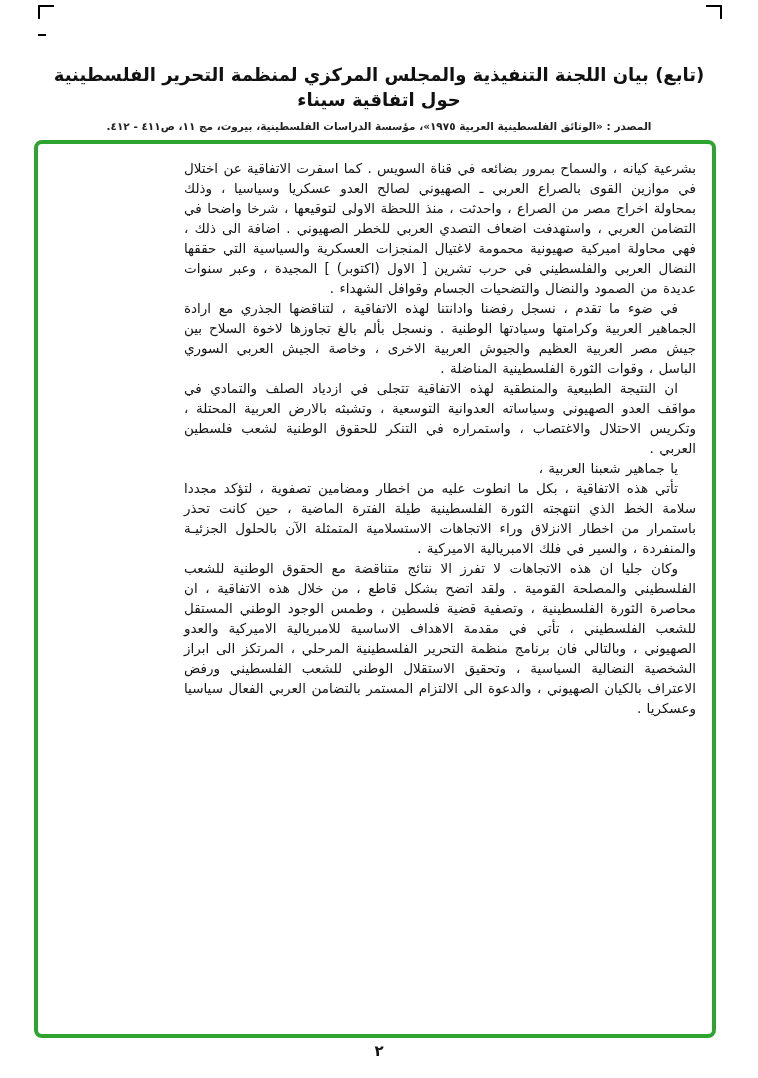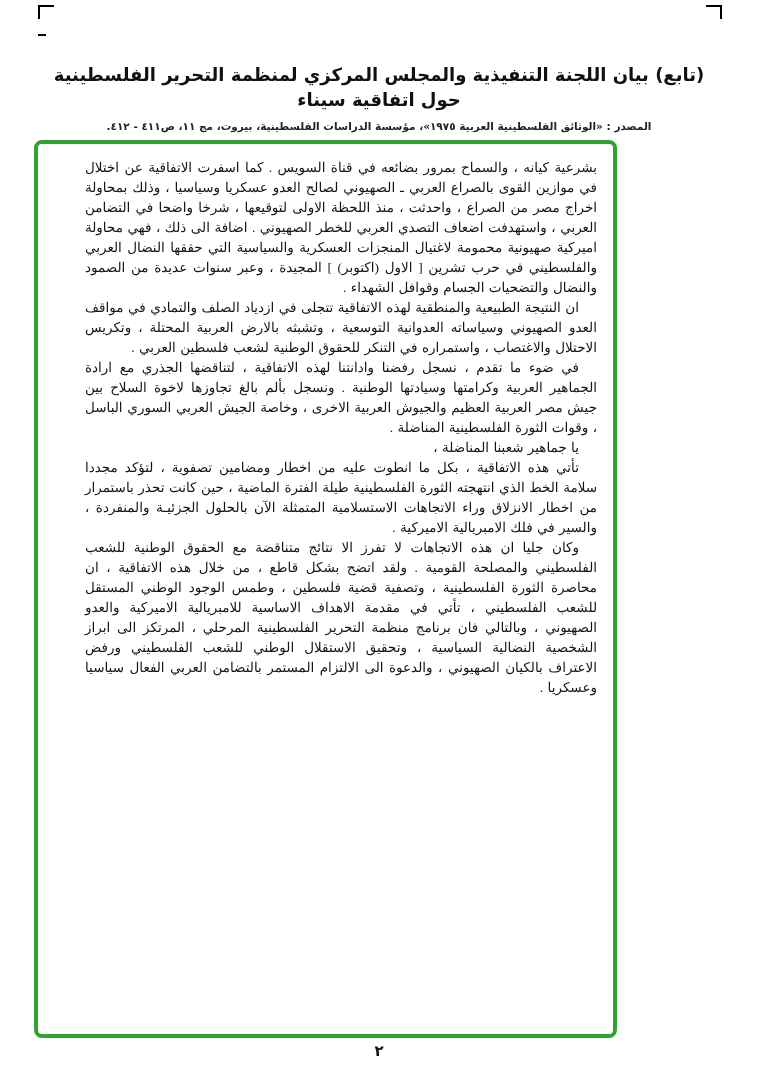--- a/index.html
+++ b/index.html
@@ -59,27 +59,26 @@
   .doc-source {
     font-size: 10.5px;
     font-weight: bold;
     margin-top: 8px;
     color: #222;
   }
   .green-box {
     position: absolute;
     left: 34px;
     top: 140px;
-    width: 583px;
+    width: 682px;
     height: 898px;
     border: 4px solid #2fa32f;
     border-radius: 8px;
     box-sizing: border-box;
     background: #ffffff;
-    font-family: Liberation Serif, serif;
   }
   .text-column {
     position: absolute;
     top: 14px;
     right: 16px;
     width: 512px;
     direction: rtl;
     text-align: justify;
     font-size: 13.5px;
     line-height: 20px;
@@ -113,23 +112,23 @@
   <div class="crop-tick"></div>
 
   <div class="header">
     <h1 class="doc-title">(تابع) بيان اللجنة التنفيذية والمجلس المركزي لمنظمة التحرير الفلسطينية حول اتفاقية سيناء</h1>
     <div class="doc-source">المصدر : «الوثائق الفلسطينية العربية ١٩٧٥»، مؤسسة الدراسات الفلسطينية، بيروت، مج ١١، ص٤١١ - ٤١٢.</div>
   </div>
 
   <div class="green-box">
     <div class="text-column">
       <p class="para first">بشرعية كيانه ، والسماح بمرور بضائعه في قناة السويس . كما اسفرت الاتفاقية عن اختلال في موازين القوى بالصراع العربي ـ الصهيوني لصالح العدو عسكريا وسياسيا ، وذلك بمحاولة اخراج مصر من الصراع ، واحدثت ، منذ اللحظة الاولى لتوقيعها ، شرخا واضحا في التضامن العربي ، واستهدفت اضعاف التصدي العربي للخطر الصهيوني . اضافة الى ذلك ، فهي محاولة اميركية صهيونية محمومة لاغتيال المنجزات العسكرية والسياسية التي حققها النضال العربي والفلسطيني في حرب تشرين [ الاول (اكتوبر) ] المجيدة ، وعبر سنوات عديدة من الصمود والنضال والتضحيات الجسام وقوافل الشهداء .</p>
+      <p class="para">في ضوء ما تقدم ، نسجل رفضنا وادانتنا لهذه الاتفاقية ، لتناقضها الجذري مع ارادة الجماهير العربية وكرامتها وسيادتها الوطنية . ونسجل بألم بالغ تجاوزها لاخوة السلاح بين جيش مصر العربية العظيم والجيوش العربية الاخرى ، وخاصة الجيش العربي السوري الباسل ، وقوات الثورة الفلسطينية المناضلة .</p>
       <p class="para">ان النتيجة الطبيعية والمنطقية لهذه الاتفاقية تتجلى في ازدياد الصلف والتمادي في مواقف العدو الصهيوني وسياساته العدوانية التوسعية ، وتشبثه بالارض العربية المحتلة ، وتكريس الاحتلال والاغتصاب ، واستمراره في التنكر للحقوق الوطنية لشعب فلسطين العربي .</p>
-      <p class="para">في ضوء ما تقدم ، نسجل رفضنا وادانتنا لهذه الاتفاقية ، لتناقضها الجذري مع ارادة الجماهير العربية وكرامتها وسيادتها الوطنية . ونسجل بألم بالغ تجاوزها لاخوة السلاح بين جيش مصر العربية العظيم والجيوش العربية الاخرى ، وخاصة الجيش العربي السوري الباسل ، وقوات الثورة الفلسطينية المناضلة .</p>
-      <p class="para">يا جماهير شعبنا المناضلة ،</p>
+      <p class="para">يا جماهير شعبنا العربية ،</p>
       <p class="para">تأتي هذه الاتفاقية ، بكل ما انطوت عليه من اخطار ومضامين تصفوية ، لتؤكد مجددا سلامة الخط الذي انتهجته الثورة الفلسطينية طيلة الفترة الماضية ، حين كانت تحذر باستمرار من اخطار الانزلاق وراء الاتجاهات الاستسلامية المتمثلة الآن بالحلول الجزئيـة والمنفردة ، والسير في فلك الامبريالية الاميركية .</p>
       <p class="para">وكان جليا ان هذه الاتجاهات لا تفرز الا نتائج متناقضة مع الحقوق الوطنية للشعب الفلسطيني والمصلحة القومية . ولقد اتضح بشكل قاطع ، من خلال هذه الاتفاقية ، ان محاصرة الثورة الفلسطينية ، وتصفية قضية فلسطين ، وطمس الوجود الوطني المستقل للشعب الفلسطيني ، تأتي في مقدمة الاهداف الاساسية للامبريالية الاميركية والعدو الصهيوني ، وبالتالي فان برنامج منظمة التحرير الفلسطينية المرحلي ، المرتكز الى ابراز الشخصية النضالية السياسية ، وتحقيق الاستقلال الوطني للشعب الفلسطيني ورفض الاعتراف بالكيان الصهيوني ، والدعوة الى الالتزام المستمر بالتضامن العربي الفعال سياسيا وعسكريا .</p>
     </div>
   </div>
 
   <div class="page-number">٢</div>
 
 </div>
 
 </body></html>

